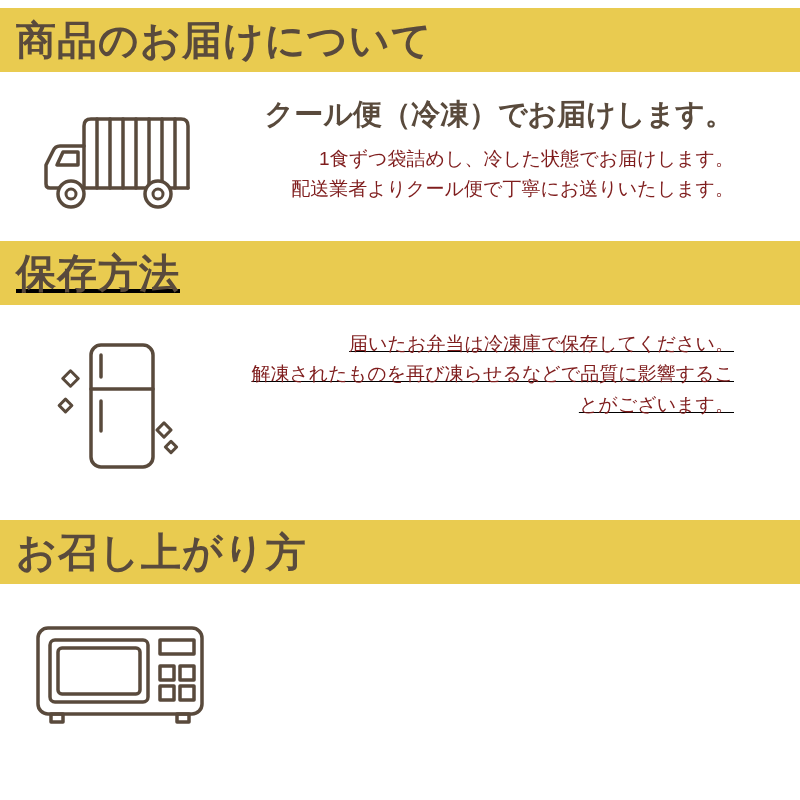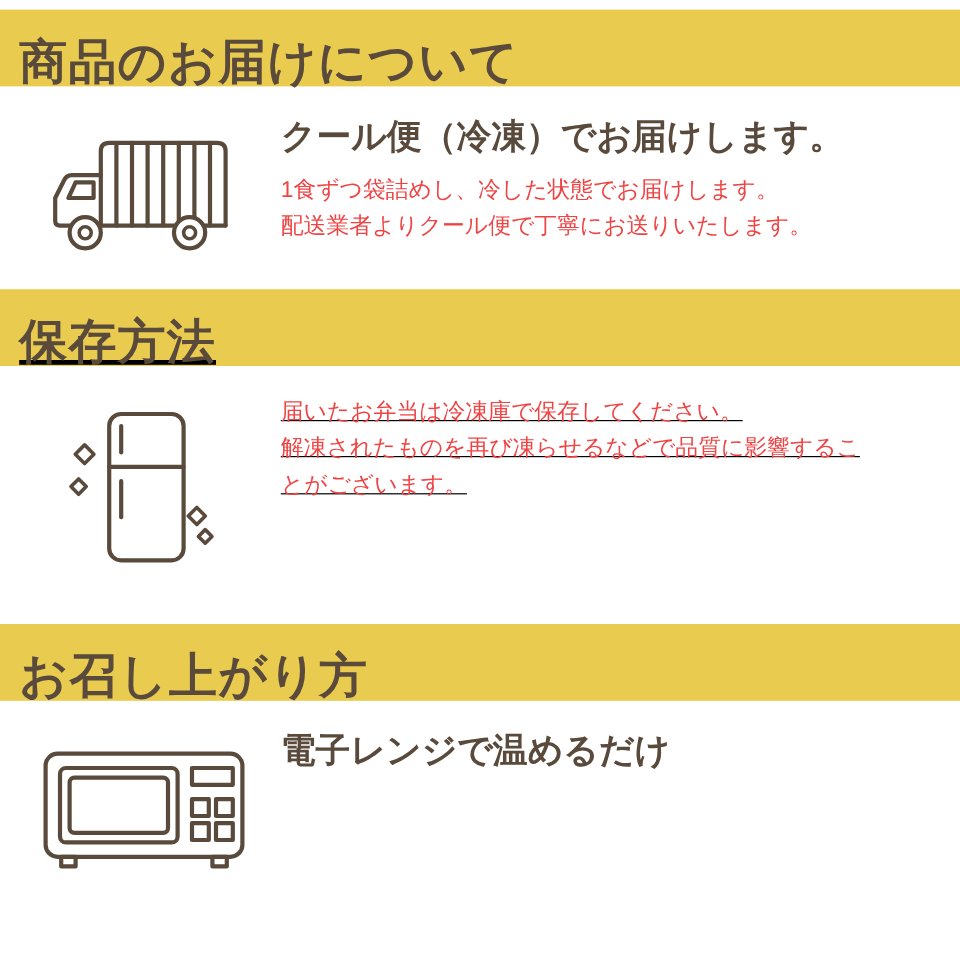--- a/index.html
+++ b/index.html
@@ -15,21 +15,21 @@
     padding-top: 8px;
     box-sizing: border-box;
     background: #ffffff;
     overflow: hidden;
   }
   .banner {
     width: 100%;
     height: 64px;
     background: #e9cb50;
     display: flex;
-    align-items: flex-end;
+    align-items: center;
     box-sizing: border-box;
     padding: 0 16px;
     margin-bottom: 24px;
   }
   .banner-title {
     margin: 0;
     font-size: 40px;
     font-weight: bold;
     color: #594a3c;
     letter-spacing: 1px;
@@ -45,32 +45,33 @@
     width: 200px;
     flex: 0 0 200px;
     display: flex;
     justify-content: center;
     padding-top: 10px;
   }
   .text-col {
     flex: 1;
     padding-left: 14px;
     max-width: 500px;
+    text-align: right;
   }
   .heading {
     margin: 0 0 10px 0;
     font-size: 29px;
     font-weight: bold;
     color: #594a3c;
     line-height: 1.3;
   }
   .body-text {
     margin: 0;
     font-size: 19px;
-    color: #ef4444;
+    color: #7f1d1d;
     line-height: 1.6;
     white-space: pre-line;
   }
   .sec-1 { margin-bottom: 20px; }
   .sec-2 { margin-bottom: 46px; text-decoration: underline; }
   .sec-3 { margin-bottom: 12px; }
 </style>
 </head>
 <body>
 
@@ -157,18 +158,17 @@
             <rect x="127" y="48" width="14" height="14"></rect>
             <rect x="147" y="48" width="14" height="14"></rect>
             <rect x="127" y="68" width="14" height="14"></rect>
             <rect x="147" y="68" width="14" height="14"></rect>
             <rect x="18" y="96" width="12" height="8"></rect>
             <rect x="144" y="96" width="12" height="8"></rect>
           </g>
         </svg>
       </div>
       <div class="text-col">
-        <h3 class="heading">電子レンジで温めるだけ</h3>
       </div>
     </div>
   </section>
 
 </div>
 
 </body></html>

